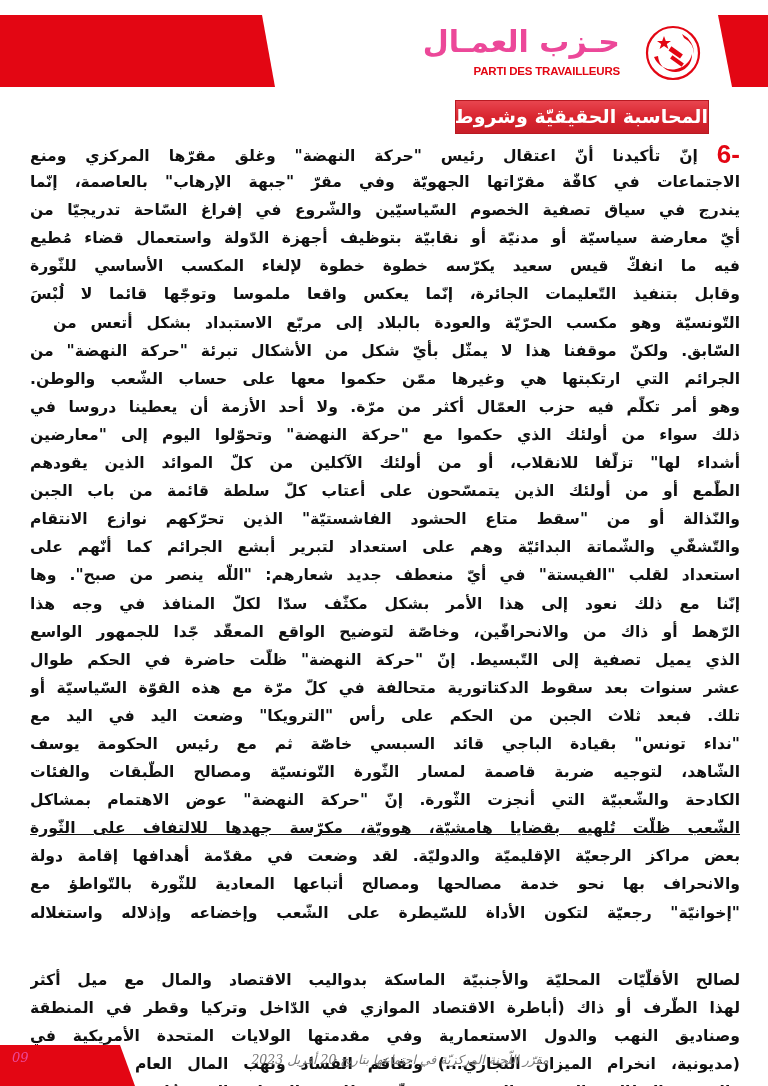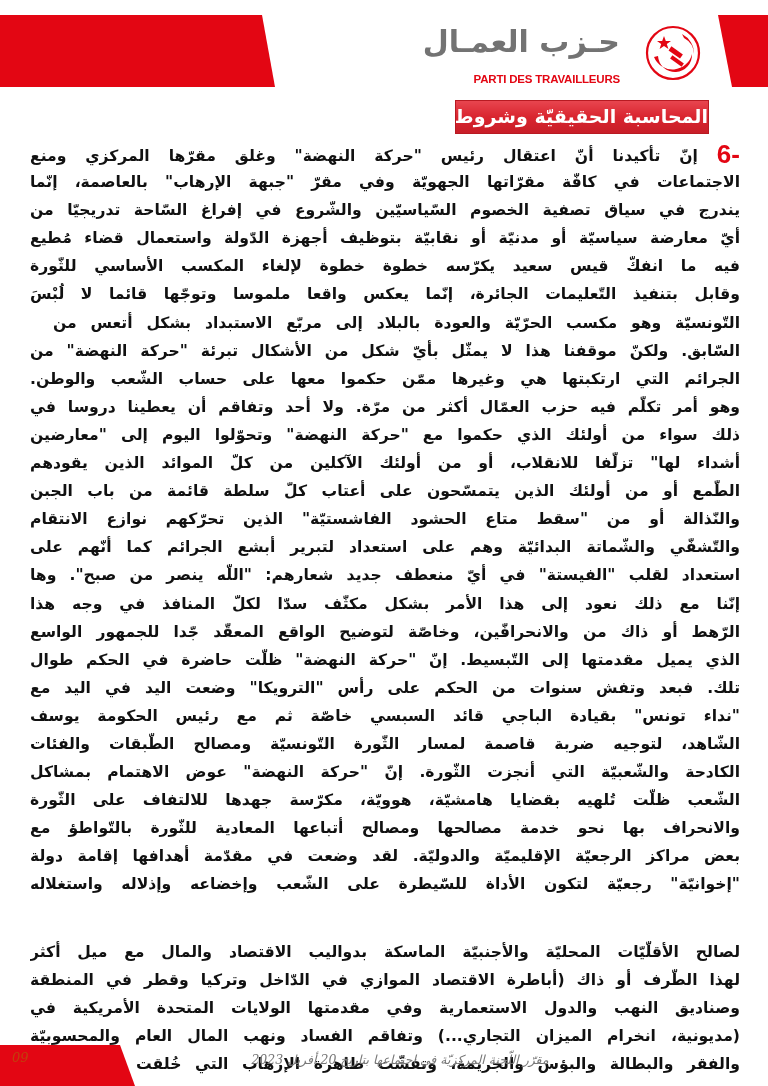--- a/index.html
+++ b/index.html
@@ -17,27 +17,27 @@
     position: absolute; left: 718px; top: 15px; width: 50px; height: 72px;
     background: #e30613;
     clip-path: polygon(0 0, 50px 0, 50px 72px, 14px 72px);
   }
   .logo {
     position: absolute; left: 440px; top: 22px; width: 270px; height: 62px;
   }
   .logo-ar {
     position: absolute; right: 90px; top: 0px;
     font-family: "DejaVu Sans", sans-serif; font-weight: bold;
-    font-size: 30px; color: #737373; direction: rtl; line-height: 40px;
+    font-size: 30px; color: #ec4899; direction: rtl; line-height: 40px;
     white-space: nowrap;
   }
   .logo-fr {
     position: absolute; right: 90px; top: 43px;
     font-family: "Liberation Sans", sans-serif; font-weight: bold;
-    font-size: 11.5px; color: #e30613; letter-spacing: -0.2px; white-space: nowrap; margin-top: 8px;
+    font-size: 11.5px; color: #e30613; letter-spacing: -0.2px; white-space: nowrap;
   }
   .logo-emblem { position: absolute; right: 8px; top: 2px; width: 58px; height: 58px; }
 
   .section-title {
     position: absolute; left: 455px; top: 100px; width: 252px; height: 32px;
     background: linear-gradient(180deg, #e8454f 0%, #d9252f 50%, #c81e28 100%);
     border: 1px solid #b81a22;
     color: #ffffff; direction: rtl; text-align: center;
     font-family: "DejaVu Sans", sans-serif; font-weight: bold; font-size: 19px;
     line-height: 31px; white-space: nowrap; overflow: hidden;
@@ -59,21 +59,21 @@
   }
 
   .footer-band {
     position: absolute; left: 0; top: 1045px; width: 135px; height: 41px;
     background: #e30613;
     clip-path: polygon(0 0, 120px 0, 135px 41px, 0 41px);
   }
   .page-num {
     position: absolute; left: 12px; top: 1050px;
     font-family: "DejaVu Serif", serif; font-style: italic; font-size: 13px;
-    color: #c2410c;
+    color: #ec4899;
   }
   .footer-caption {
     position: absolute; left: 225px; top: 1052px; width: 350px;
     direction: rtl; text-align: center;
     font-family: "DejaVu Serif", serif; font-style: italic; font-size: 12.5px;
     color: #777777; white-space: nowrap;
   }
 </style>
 </head>
 <body>
@@ -99,37 +99,38 @@
 <div class="body-text">
   <span class="line" style="display: block;"><span class="num">-6</span> <span>إنّ تأكيدنا أنّ اعتقال رئيس "حركة النهضة" وغلق مقرّها المركزي ومنع</span></span>
   <span class="line" style="display: block;">الاجتماعات في كافّة مقرّاتها الجهويّة وفي مقرّ "جبهة الإرهاب" بالعاصمة، إنّما</span>
   <span class="line" style="display: block;">يندرج في سياق تصفية الخصوم السّياسيّين والشّروع في إفراغ السّاحة تدريجيّا من</span>
   <span class="line" style="display: block;">أيّ معارضة سياسيّة أو مدنيّة أو نقابيّة بتوظيف أجهزة الدّولة واستعمال قضاء مُطيع</span>
   <span class="line" style="display: block;">فيه ما انفكّ قيس سعيد يكرّسه خطوة خطوة لإلغاء المكسب الأساسي للثّورة</span>
   <span class="line" style="display: block;">وقابل بتنفيذ التّعليمات الجائرة، إنّما يعكس واقعا ملموسا وتوجّها قائما لا لُبْسَ</span>
   <span class="line" style="display: block; margin-left: 23px;">التّونسيّة وهو مكسب الحرّيّة والعودة بالبلاد إلى مربّع الاستبداد بشكل أتعس من</span>
   <span class="line" style="display: block;">السّابق. ولكنّ موقفنا هذا لا يمثّل بأيّ شكل من الأشكال تبرئة "حركة النهضة" من</span>
   <span class="line" style="display: block;">الجرائم التي ارتكبتها هي وغيرها ممّن حكموا معها على حساب الشّعب والوطن.</span>
-  <span class="line" style="display: block;">وهو أمر تكلّم فيه حزب العمّال أكثر من مرّة. ولا أحد وتفاقم أن يعطينا دروسا في</span>
+  <span class="line" style="display: block;">وهو أمر تكلّم فيه حزب العمّال أكثر من مرّة. ولا أحد الأزمة أن يعطينا دروسا في</span>
   <span class="line" style="display: block;">ذلك سواء من أولئك الذي حكموا مع "حركة النهضة" وتحوّلوا اليوم إلى "معارضين</span>
   <span class="line" style="display: block;">أشداء لها" تزلّفا للانقلاب، أو من أولئك الآكلين من كلّ الموائد الذين يقودهم</span>
   <span class="line" style="display: block;">الطّمع أو من أولئك الذين يتمسّحون على أعتاب كلّ سلطة قائمة من باب الجبن</span>
   <span class="line" style="display: block;">والنّذالة أو من "سقط متاع الحشود الفاشستيّة" الذين تحرّكهم نوازع الانتقام</span>
   <span class="line" style="display: block;">والتّشفّي والشّماتة البدائيّة وهم على استعداد لتبرير أبشع الجرائم كما أنّهم على</span>
   <span class="line" style="display: block;">استعداد لقلب "الفيستة" في أيّ منعطف جديد شعارهم: "اللّه ينصر من صبح". وها</span>
   <span class="line" style="display: block;">إنّنا مع ذلك نعود إلى هذا الأمر بشكل مكثّف سدّا لكلّ المنافذ في وجه هذا</span>
   <span class="line" style="display: block;">الرّهط أو ذاك من والانحرافّين، وخاصّة لتوضيح الواقع المعقّد جّدا للجمهور الواسع</span>
-  <span class="line" style="display: block;">الذي يميل مقدمتها إلى التّبسيط. إنّ "حركة النهضة" ظلّت حاضرة في الحكم طوال</span>
-  <span class="line" style="display: block;">تلك. فبعد وتفش سنوات من الحكم على رأس "الترويكا" وضعت اليد في اليد مع</span>
+  <span class="line" style="display: block;">الذي يميل تصفية إلى التّبسيط. إنّ "حركة النهضة" ظلّت حاضرة في الحكم طوال</span>
+  <span class="line" style="display: block;">عشر سنوات بعد سقوط الدكتاتورية متحالفة في كلّ مرّة مع هذه القوّة السّياسيّة أو</span>
+  <span class="line" style="display: block;">تلك. فبعد ثلاث الجبن من الحكم على رأس "الترويكا" وضعت اليد في اليد مع</span>
   <span class="line" style="display: block;">"نداء تونس" بقيادة الباجي قائد السبسي خاصّة ثم مع رئيس الحكومة يوسف</span>
   <span class="line" style="display: block;">الشّاهد، لتوجيه ضربة قاصمة لمسار الثّورة التّونسيّة ومصالح الطّبقات والفئات</span>
   <span class="line" style="display: block;">الكادحة والشّعبيّة التي أنجزت الثّورة. إنّ "حركة النهضة" عوض الاهتمام بمشاكل</span>
-  <span class="line" style="display: block;">الشّعب ظلّت تُلهيه بقضايا هامشيّة، هوويّة، مكرّسة جهدها للالتفاف على الثّورة</span>
+  <span class="line" style="display: block; text-decoration: underline;">الشّعب ظلّت تُلهيه بقضايا هامشيّة، هوويّة، مكرّسة جهدها للالتفاف على الثّورة</span>
+  <span class="line" style="display: block;">بعض مراكز الرجعيّة الإقليميّة والدوليّة. لقد وضعت في مقدّمة أهدافها إقامة دولة</span>
   <span class="line" style="display: block;">والانحراف بها نحو خدمة مصالحها ومصالح أتباعها المعادية للثّورة بالتّواطؤ مع</span>
-  <span class="line" style="display: block;">بعض مراكز الرجعيّة الإقليميّة والدوليّة. لقد وضعت في مقدّمة أهدافها إقامة دولة</span>
   <span class="line" style="display: block;">"إخوانيّة" رجعيّة لتكون الأداة للسّيطرة على الشّعب وإخضاعه وإذلاله واستغلاله</span>
   <span class="line" style="display: block; margin-top: 39px;">لصالح الأقلّيّات المحليّة والأجنبيّة الماسكة بدواليب الاقتصاد والمال مع ميل أكثر</span>
   <span class="line" style="display: block;">لهذا الطّرف أو ذاك (أباطرة الاقتصاد الموازي في الدّاخل وتركيا وقطر في المنطقة</span>
   <span class="line" style="display: block;">وصناديق النهب والدول الاستعمارية وفي مقدمتها الولايات المتحدة الأمريكية في</span>
   <span class="line" style="display: block;">(مديونية، انخرام الميزان التجاري...) وتفاقم الفساد ونهب المال العام والمحسوبيّة</span>
   <span class="line" style="display: block;">والفقر والبطالة والبؤس والجريمة، وتفشّت ظاهرة الإرهاب التي خُلقت لها الأرضيّة</span>
 </div>
 
 <div class="footer-band"></div>
 <div class="page-num">09</div>

